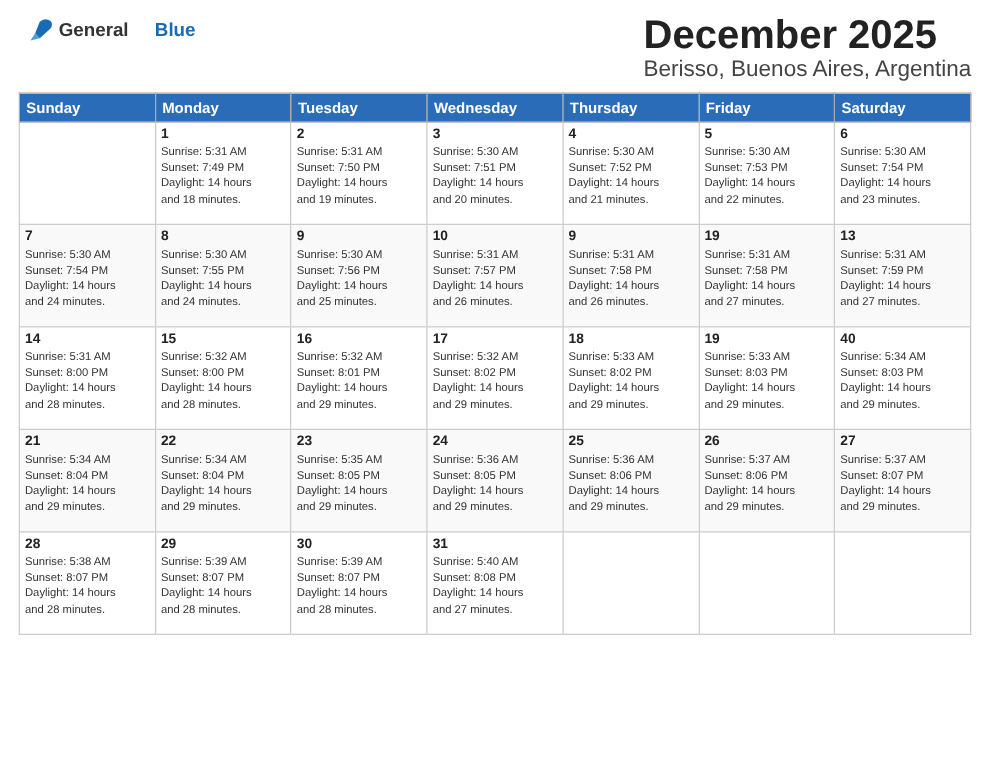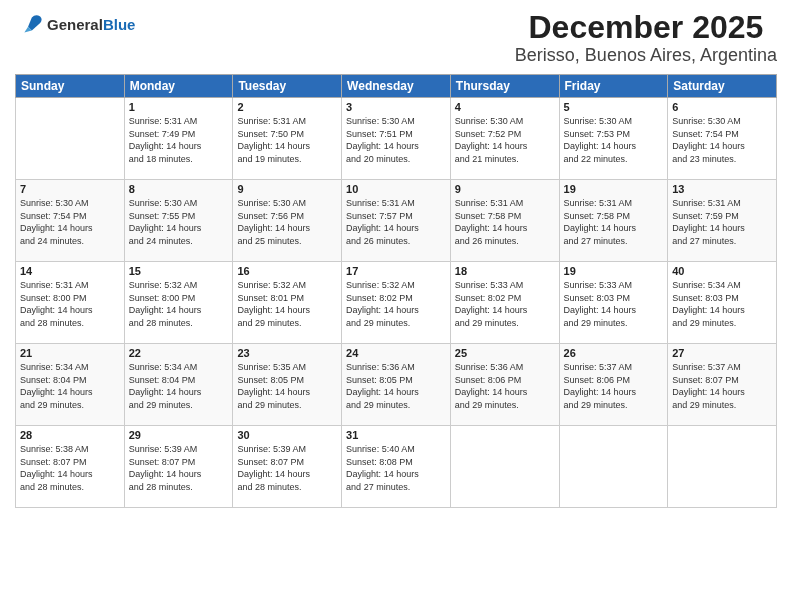--- a/index.html
+++ b/index.html
@@ -30,27 +30,28 @@
       font-size: 15px;
       font-weight: bold;
       color: #333;
       line-height: 1;
     }
     .logo-text-blue {
       font-size: 15px;
       font-weight: bold;
       color: #1a6bb5;
       line-height: 1;
+      padding-left: 21px;
     }
     .logo-icon {
       width: 28px;
       height: 28px;
     }
     .title-block {
-      text-align: center;
+      text-align: left;
     }
     .month-title {
       font-size: 32px;
       font-weight: bold;
       color: #222;
       line-height: 1.1;
     }
     .subtitle {
       font-size: 18px;
       color: #444;

